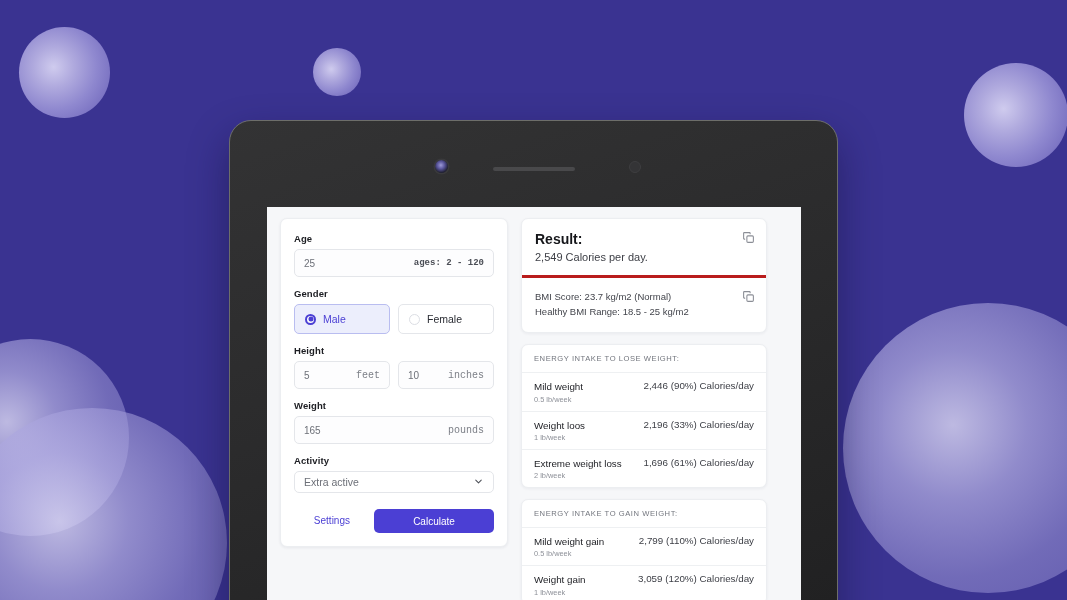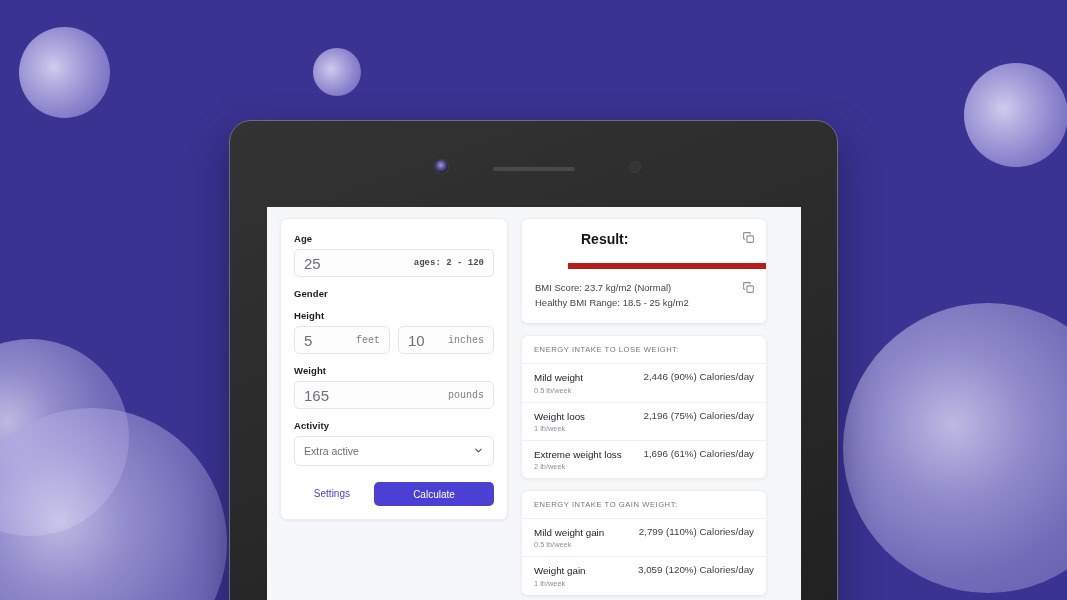--- a/index.html
+++ b/index.html
@@ -135,21 +135,21 @@
     height: 28px;
     border: 1px solid #e4e6ea;
     border-radius: 5px;
     background: #fdfdfe;
     display: flex;
     align-items: center;
     justify-content: space-between;
     padding: 0 9px;
   }
   .input-val {
-    font-size: 15px;
+    font-size: 10px;
     color: #6d7078;
   }
   .input-unit {
     font-size: 9px;
     color: #4b4e56;
     font-weight: bold;
     font-family: Liberation Mono, monospace;
   }
   .input-unit.light {
     font-weight: normal;
@@ -196,21 +196,21 @@
     transform: translate(-50%,-50%);
     width: 5px; height: 5px;
     border-radius: 50%;
     background: #4b3fd4;
   }
   .gender-label { font-size: 10.5px; color: #2a2c33; }
   .gender-opt.active .gender-label { color: #4b3fd4; }
 
   
   .select-box {
-    height: 30px;
+    height: 22px;
     border: 1px solid #e4e6ea;
     border-radius: 5px;
     background: #fff;
     display: flex;
     align-items: center;
     justify-content: space-between;
     padding: 0 9px;
   }
   .select-val { font-size: 10.5px; color: #6d7078; }
   .chev { color: #4b4e56; }
@@ -255,22 +255,21 @@
     border: 1px solid #eceef1;
     border-radius: 7px;
     box-shadow: 0 1px 3px rgba(30,30,60,0.06);
     overflow: hidden;
     flex-shrink: 0;
   }
 
   .result-top {
     padding: 12px 13px 12px 13px;
     position: relative;
-    border-bottom: 6px solid #b91c1c;
-    margin-left: 46px;
+    border-bottom: 3px solid #b91c1c;
   }
   #result-title {
     font-size: 14px;
     font-weight: bold;
     color: #15161a;
     margin-bottom: 4px;
   }
   #result-sub {
     font-size: 11px;
     color: #3c3e45;
@@ -351,20 +350,30 @@
           <div class="field-group">
             <div class="field-label">Age</div>
             <div class="input-box">
               <span class="input-val">25</span>
               <span class="input-unit">ages: 2 - 120</span>
             </div>
           </div>
 
           <div class="field-group">
             <div class="field-label">Gender</div>
+            <div class="gender-row">
+              <div class="gender-opt active">
+                <span class="radio"></span>
+                <span class="gender-label">Male</span>
+              </div>
+              <div class="gender-opt">
+                <span class="radio"></span>
+                <span class="gender-label">Female</span>
+              </div>
+            </div>
           </div>
 
           <div class="field-group">
             <div class="field-label">Height</div>
             <div class="row2">
               <div class="input-box">
                 <span class="input-val">5</span>
                 <span class="input-unit light">feet</span>
               </div>
               <div class="input-box">
@@ -398,20 +407,21 @@
             <a id="settings-link" href="#">Settings</a>
             <button id="calc-btn">Calculate</button>
           </div>
         </div>
 
         <div id="results">
 
           <div class="card">
             <div class="result-top">
               <div id="result-title">Result:</div>
+              <div id="result-sub">2,549 Calories per day.</div>
               <span class="copy-icon">
                 <svg width="13" height="13" viewBox="0 0 24 24" fill="none" stroke="#8b8e96" stroke-width="2" stroke-linecap="round" stroke-linejoin="round">
                     <rect x="9" y="9" width="12" height="12" rx="2"></rect>
                     <path d="M5 15H4a1 1 0 0 1-1-1V4a1 1 0 0 1 1-1h10a1 1 0 0 1 1 1v1"></path>
                   </svg>
               </span>
             </div>
             <div class="result-bmi">
               <div class="bmi-line">BMI Score: 23.7 kg/m2 (Normal)</div>
               <div class="bmi-line">Healthy BMI Range: 18.5 - 25 kg/m2</div>
@@ -433,21 +443,21 @@
                 <div class="intake-rate">0.5 lb/week</div>
               </div>
               <div class="intake-val">2,446 (90%) Calories/day</div>
             </div>
 
             <div class="intake-row">
               <div>
                 <div class="intake-name">Weight loos</div>
                 <div class="intake-rate">1 lb/week</div>
               </div>
-              <div class="intake-val">2,196 (75%) Calories/day</div>
+              <div class="intake-val">2,196 (33%) Calories/day</div>
             </div>
 
             <div class="intake-row">
               <div>
                 <div class="intake-name">Extreme weight loss</div>
                 <div class="intake-rate">2 lb/week</div>
               </div>
               <div class="intake-val">1,696 (61%) Calories/day</div>
             </div>
           </div>

